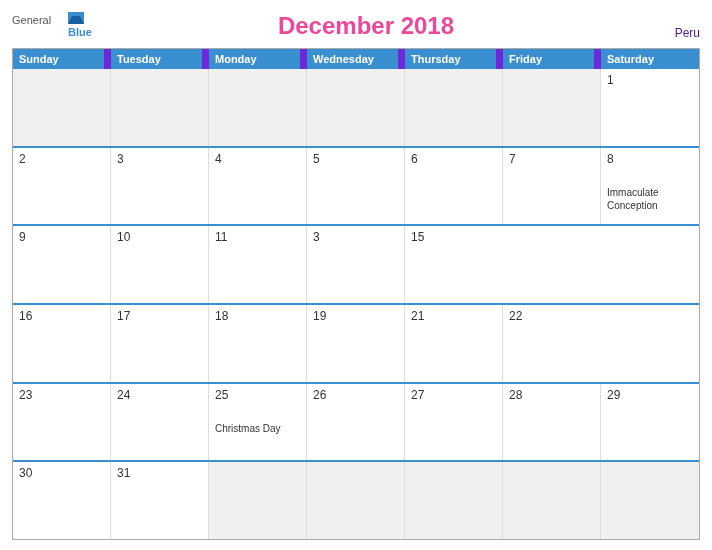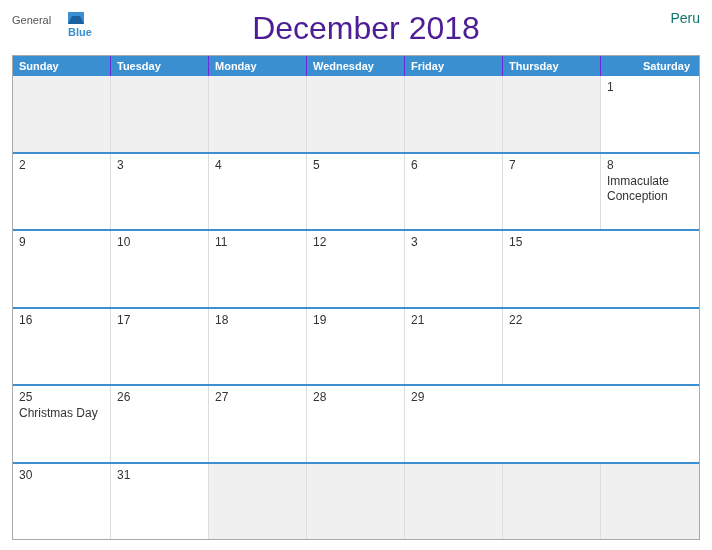--- a/index.html
+++ b/index.html
@@ -12,64 +12,63 @@
     }
     .page {
       width: 712px;
       height: 550px;
       padding: 10px 12px;
       display: flex;
       flex-direction: column;
     }
     .header {
       display: flex;
-      align-items: flex-start;
+      align-items: flex-end;
       justify-content: space-between;
       margin-bottom: 8px;
     }
     .logo {
       display: flex;
       align-items: center;
       font-size: 11px;
     }
     .month-title {
-      font-size: 32px;
-      font-weight: normal;
+      font-size: 24px;
+      font-weight: bold;
+      color: #ec4899;
+      text-align: center;
+      flex: 1;
+    }
+    .country {
+      font-size: 12px;
       color: #4c1d95;
-      text-align: center;
-      flex: 1;
-    }
-    .country {
-      font-size: 14px;
-      color: #0f766e;
       min-width: 60px;
       text-align: right;
     }
     .calendar {
       flex: 1;
       border: 1px solid #aaa;
       display: flex;
       flex-direction: column;
     }
     .cal-header {
       display: grid;
       grid-template-columns: repeat(7, 1fr);
       background: #3a8fd1;
     }
     .cal-header-cell {
       color: #fff;
       font-size: 11px;
       font-weight: bold;
       padding: 4px 6px;
       text-align: left;
-      border-right: 1px solid #6d28d9;
+      border-right: 7px solid #6d28d9;
     }
     .cal-header-cell:last-child {
       border-right: none;
-      margin-left: 36px;
     }
     .cal-body {
       flex: 1;
       display: flex;
       flex-direction: column;
     }
     .cal-week {
       flex: 1;
       display: grid;
       grid-template-columns: repeat(7, 1fr);
@@ -93,23 +92,23 @@
     }
     .cal-cell.shaded {
       background: #f0f0f0;
     }
     .day-num {
       font-size: 12px;
       color: #333;
       display: block;
     }
     .event-label {
-      font-size: 12px;
+      font-size: 10px;
       color: #333;
-      margin-top: 2px;
+      margin-top: 20px;
       display: block;
       line-height: 1.3;
     }
   </style>
 </head>
 <body>
 
 <div class="page">
   <div class="header">
     <div class="logo">
@@ -124,22 +123,22 @@
     <div class="month-title">December 2018</div>
     <div class="country">Peru</div>
   </div>
 
   <div class="calendar">
     <div class="cal-header">
     <div class="cal-header-cell">Sunday</div>
         <div class="cal-header-cell">Tuesday</div>
         <div class="cal-header-cell">Monday</div>
         <div class="cal-header-cell">Wednesday</div>
+        <div class="cal-header-cell">Thursday</div>
         <div class="cal-header-cell">Friday</div>
-        <div class="cal-header-cell">Thursday</div>
         <div class="cal-header-cell">Saturday</div>
       </div>
     <div class="cal-body">
     <div class="cal-week">
           <div class="cal-cell shaded"></div>
           <div class="cal-cell shaded"></div>
           <div class="cal-cell shaded"></div>
           <div class="cal-cell shaded"></div>
           <div class="cal-cell shaded"></div>
           <div class="cal-cell shaded"></div>
@@ -175,23 +174,20 @@
           <div class="cal-cell">
             <span class="day-num">9</span>
           </div>
           <div class="cal-cell">
             <span class="day-num">10</span>
           </div>
           <div class="cal-cell">
             <span class="day-num">11</span>
           </div>
           <div class="cal-cell">
-            <span class="day-num">12</span>
-          </div>
-          <div class="cal-cell">
             <span class="day-num">3</span>
           </div>
           <div class="cal-cell">
             <span class="day-num">15</span>
           </div>
         </div>
         <div class="cal-week">
           <div class="cal-cell">
             <span class="day-num">16</span>
           </div>
@@ -205,20 +201,26 @@
             <span class="day-num">19</span>
           </div>
           <div class="cal-cell">
             <span class="day-num">21</span>
           </div>
           <div class="cal-cell">
             <span class="day-num">22</span>
           </div>
         </div>
         <div class="cal-week">
+          <div class="cal-cell">
+            <span class="day-num">23</span>
+          </div>
+          <div class="cal-cell">
+            <span class="day-num">24</span>
+          </div>
           <div class="cal-cell">
             <span class="day-num">25</span>
             <span class="event-label">Christmas Day</span>
           </div>
           <div class="cal-cell">
             <span class="day-num">26</span>
           </div>
           <div class="cal-cell">
             <span class="day-num">27</span>
           </div>

